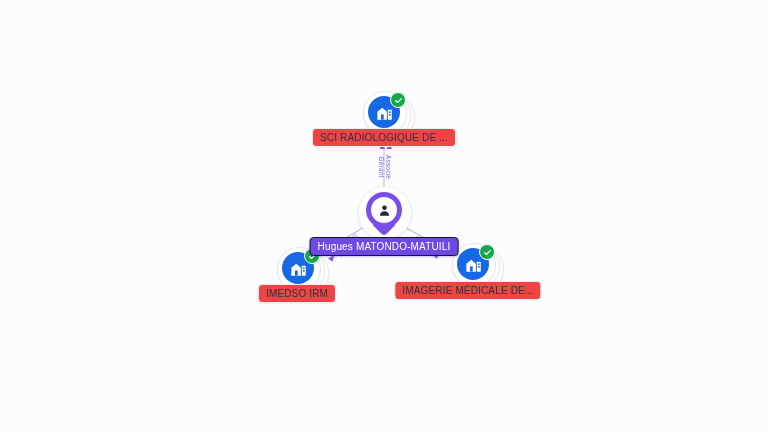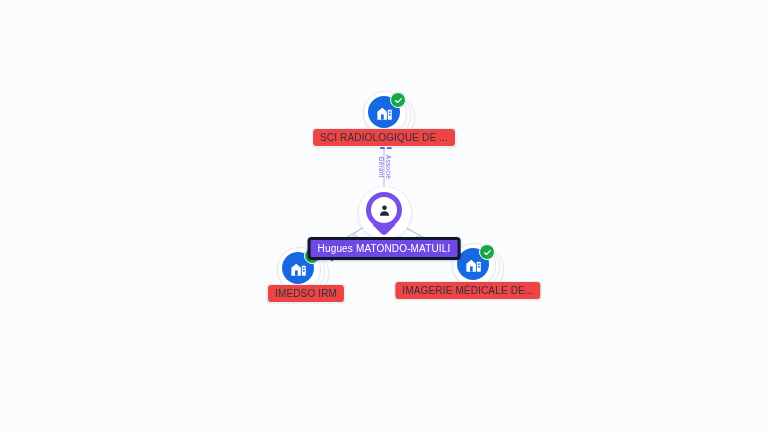--- a/index.html
+++ b/index.html
@@ -157,21 +157,21 @@
     color: #2c3242;
     letter-spacing: 0.15px;
     box-shadow: 0 1px 2px rgba(25,35,70,0.07);
   }
 
   .person-label {
     position: absolute;
     transform: translateX(-50%);
     white-space: nowrap;
     background: #6f49e4;
-    border: 3px solid #0f172a;
+    border: 1px solid #0f172a;
     border-radius: 4px;
     padding: 3px 7px;
     font-size: 10px;
     line-height: 11px;
     color: #ffffff;
     letter-spacing: 0.15px;
     box-shadow: 0 1px 2px rgba(60,35,150,0.25);
     z-index: 6;
   }
 
@@ -277,21 +277,21 @@
           <rect x="17.6" y="14.0" width="2.2" height="2" fill="#1668e3"></rect>
         </svg>
       </div>
       <div class="verified">
         <svg width="9" height="9" viewBox="0 0 24 24" fill="none">
           <path d="M4.5 12.6 L9.3 17.3 L19.4 7.1" stroke="#ffffff" stroke-width="3.2" stroke-linecap="round" stroke-linejoin="round"></path>
         </svg>
       </div>
     </div>
   </div>
-  <div class="node-label" style="left:297px; top:284px;margin-left:9px;">IMEDSO IRM</div>
+  <div class="node-label" style="left:297px; top:284px;">IMEDSO IRM</div>
 
   <div class="node company-node" style="left:473px; top:264px;">
     <div class="stack">
       <div class="disc d3"></div>
       <div class="disc d2"></div>
       <div class="disc d1"></div>
       <div class="icon-circle">
         <svg width="19" height="19" viewBox="0 0 24 24" fill="none">
           <path d="M3 21 V11 L9.2 6 L15 11 V21 Z" fill="#ffffff"></path>
           <rect x="16.2" y="8.6" width="5" height="12.4" rx="0.7" fill="#ffffff"></rect>

